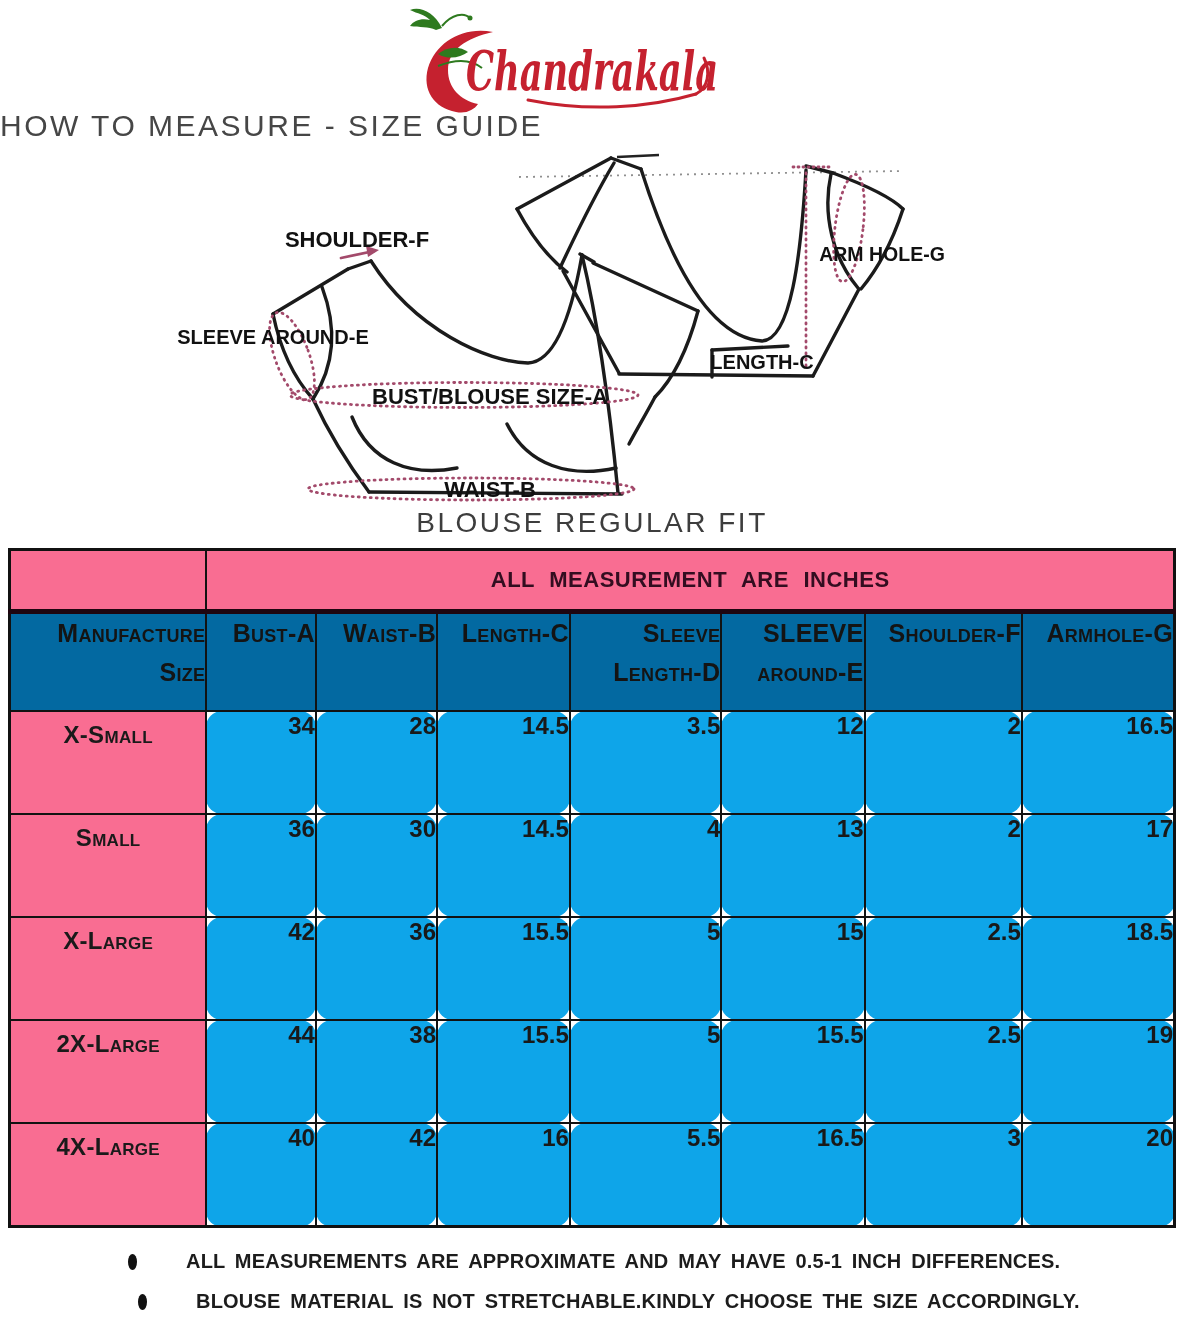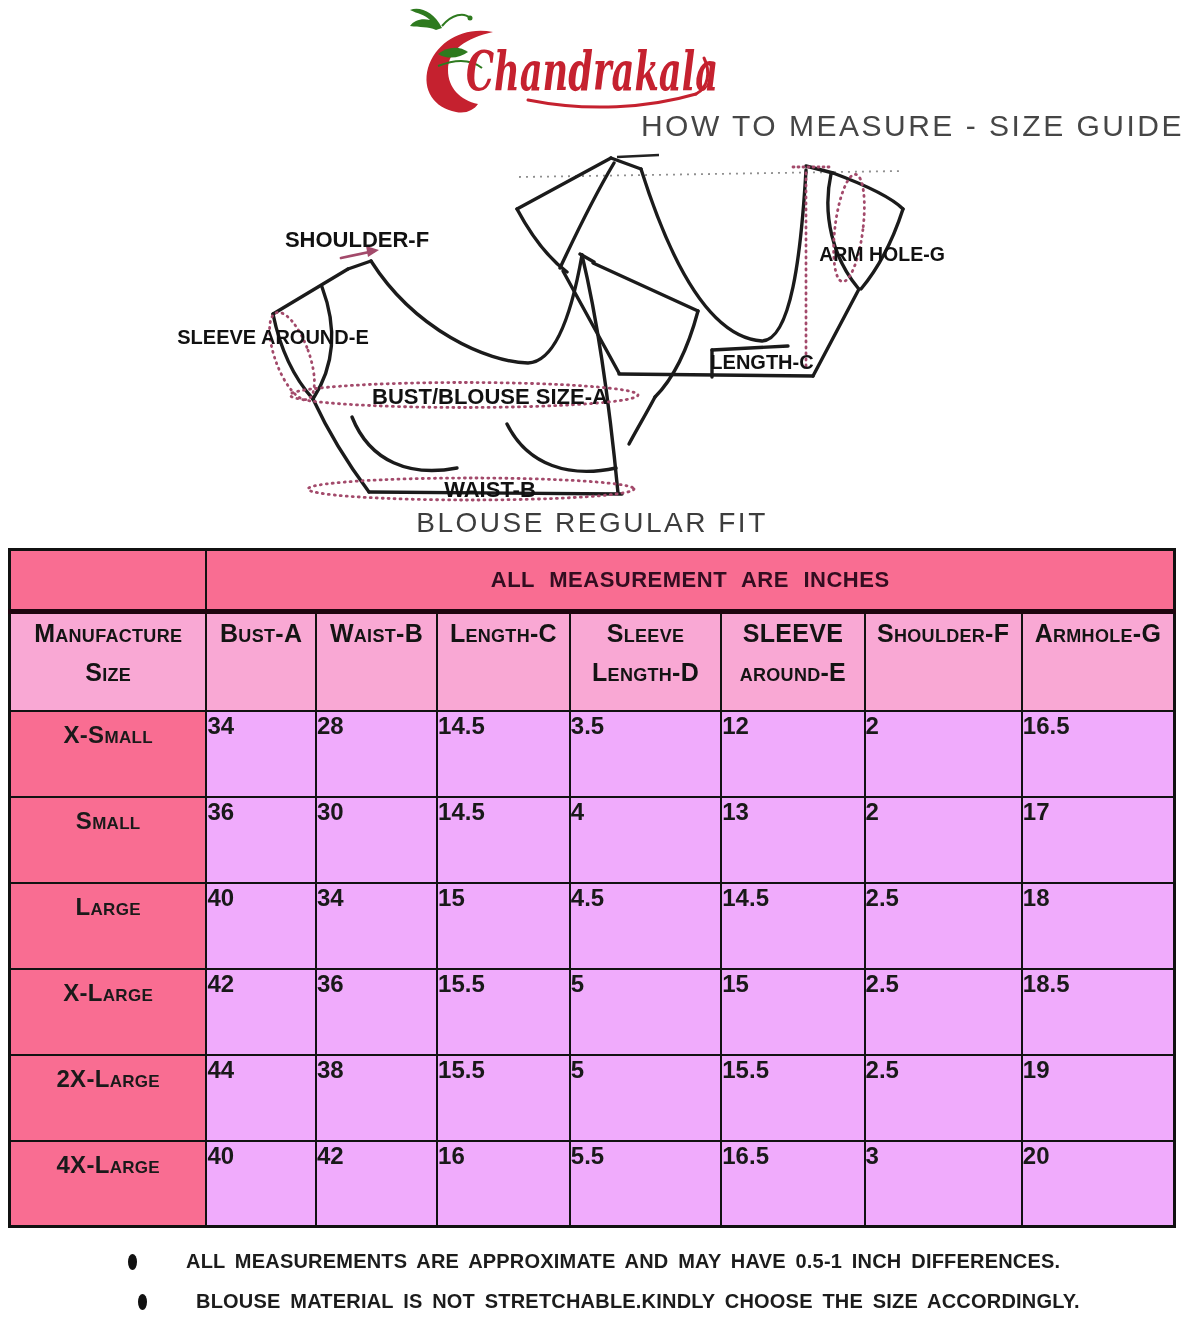--- a/index.html
+++ b/index.html
@@ -4,49 +4,49 @@
 <style>
   html,body{margin:0;padding:0;background:#fff;}
   .page{position:relative;width:1184px;height:1318px;background:#fff;overflow:hidden;
         font-family:"Liberation Sans",sans-serif;color:#191919;}
 
   
   .logo-wrap{position:absolute;top:2px;left:408px;width:336px;height:112px;}
   .brand-text{font-family:"DejaVu Serif",serif;font-style:italic;font-weight:bold;}
 
   
-  .title{position:absolute;top:109px;left:0;width:100%;text-align:right;
+  .title{position:absolute;top:109px;left:0;width:100%;text-align:left;
          font-size:30px;font-weight:400;letter-spacing:2.5px;color:#464646;}
 
   
   .diagram{position:absolute;top:140px;left:0;width:1184px;height:368px;}
   .diagram svg{display:block;}
   .dlabel{font-family:"Liberation Sans",sans-serif;font-weight:bold;fill:#111;}
 
   .fit-caption{position:absolute;top:507px;left:0;width:100%;text-align:center;
                font-size:28px;font-weight:400;letter-spacing:2.5px;color:#3d3d3d;}
 
   
   table.size-chart{position:absolute;top:548px;left:8px;width:1168px;height:680px;
       border-collapse:collapse;table-layout:fixed;}
   table.size-chart td,table.size-chart th{border:2.5px solid #121212;padding:0;}
   table.size-chart{border:3px solid #111;}
   .banner-row td{background:#f96d92;height:58px;}
   .banner-row td.banner-cell{text-align:center;vertical-align:middle;
       font-size:22px;font-weight:bold;color:#330d20;letter-spacing:.5px;word-spacing:8px;
       border-bottom:5px solid #1e050f;}
   .banner-row td.corner{border-bottom:5px solid #1e050f;}
-  .cols-row th{background:#f9a8d4;height:96px;vertical-align:top;padding-top:13px;
+  .cols-row th{background:#0369a1;height:96px;vertical-align:top;padding-top:13px;
       font-variant:small-caps;font-size:25px;font-weight:bold;color:#141414;
-      white-space:pre-line;line-height:1.55;letter-spacing:.3px;}
+      white-space:pre-line;line-height:1.55;letter-spacing:.3px;text-align:right;}
   tbody tr{height:72px;}
   tbody th.size-cell{background:#f96d92;vertical-align:top;padding-top:9px;
       font-variant:small-caps;font-size:24px;font-weight:bold;color:#1a1a1a;letter-spacing:.3px;}
-  tbody td{background:#f0abfc;vertical-align:top;padding-top:9px;text-align:left;
-      font-size:24px;font-weight:bold;color:#191919;}
+  tbody td{background:#0ea5e9;vertical-align:top;padding-top:9px;text-align:right;
+      font-size:24px;font-weight:bold;color:#191919;border-radius:16px;}
 
   
   .note{position:absolute;display:flex;align-items:center;gap:32px;}
   .note .bullet{width:9px;height:16px;border-radius:50%;background:#111;
       flex:0 0 auto;margin-right:17px;}
   .note .note-text{font-size:20px;font-weight:bold;color:#1c1c1c;
       letter-spacing:.2px;word-spacing:4px;white-space:nowrap;}
   .note1{top:1250px;left:128px;}
   .note2{top:1290px;left:138px;}
 </style>
@@ -182,30 +182,20 @@
           <th class="size-cell">Small</th>
           <td>36</td>
           <td>30</td>
           <td>14.5</td>
           <td>4</td>
           <td>13</td>
           <td>2</td>
           <td>17</td>
         </tr>
         <tr>
-          <th class="size-cell">Large</th>
-          <td>40</td>
-          <td>34</td>
-          <td>15</td>
-          <td>4.5</td>
-          <td>14.5</td>
-          <td>2.5</td>
-          <td>18</td>
-        </tr>
-        <tr>
           <th class="size-cell">X-Large</th>
           <td>42</td>
           <td>36</td>
           <td>15.5</td>
           <td>5</td>
           <td>15</td>
           <td>2.5</td>
           <td>18.5</td>
         </tr>
         <tr>

